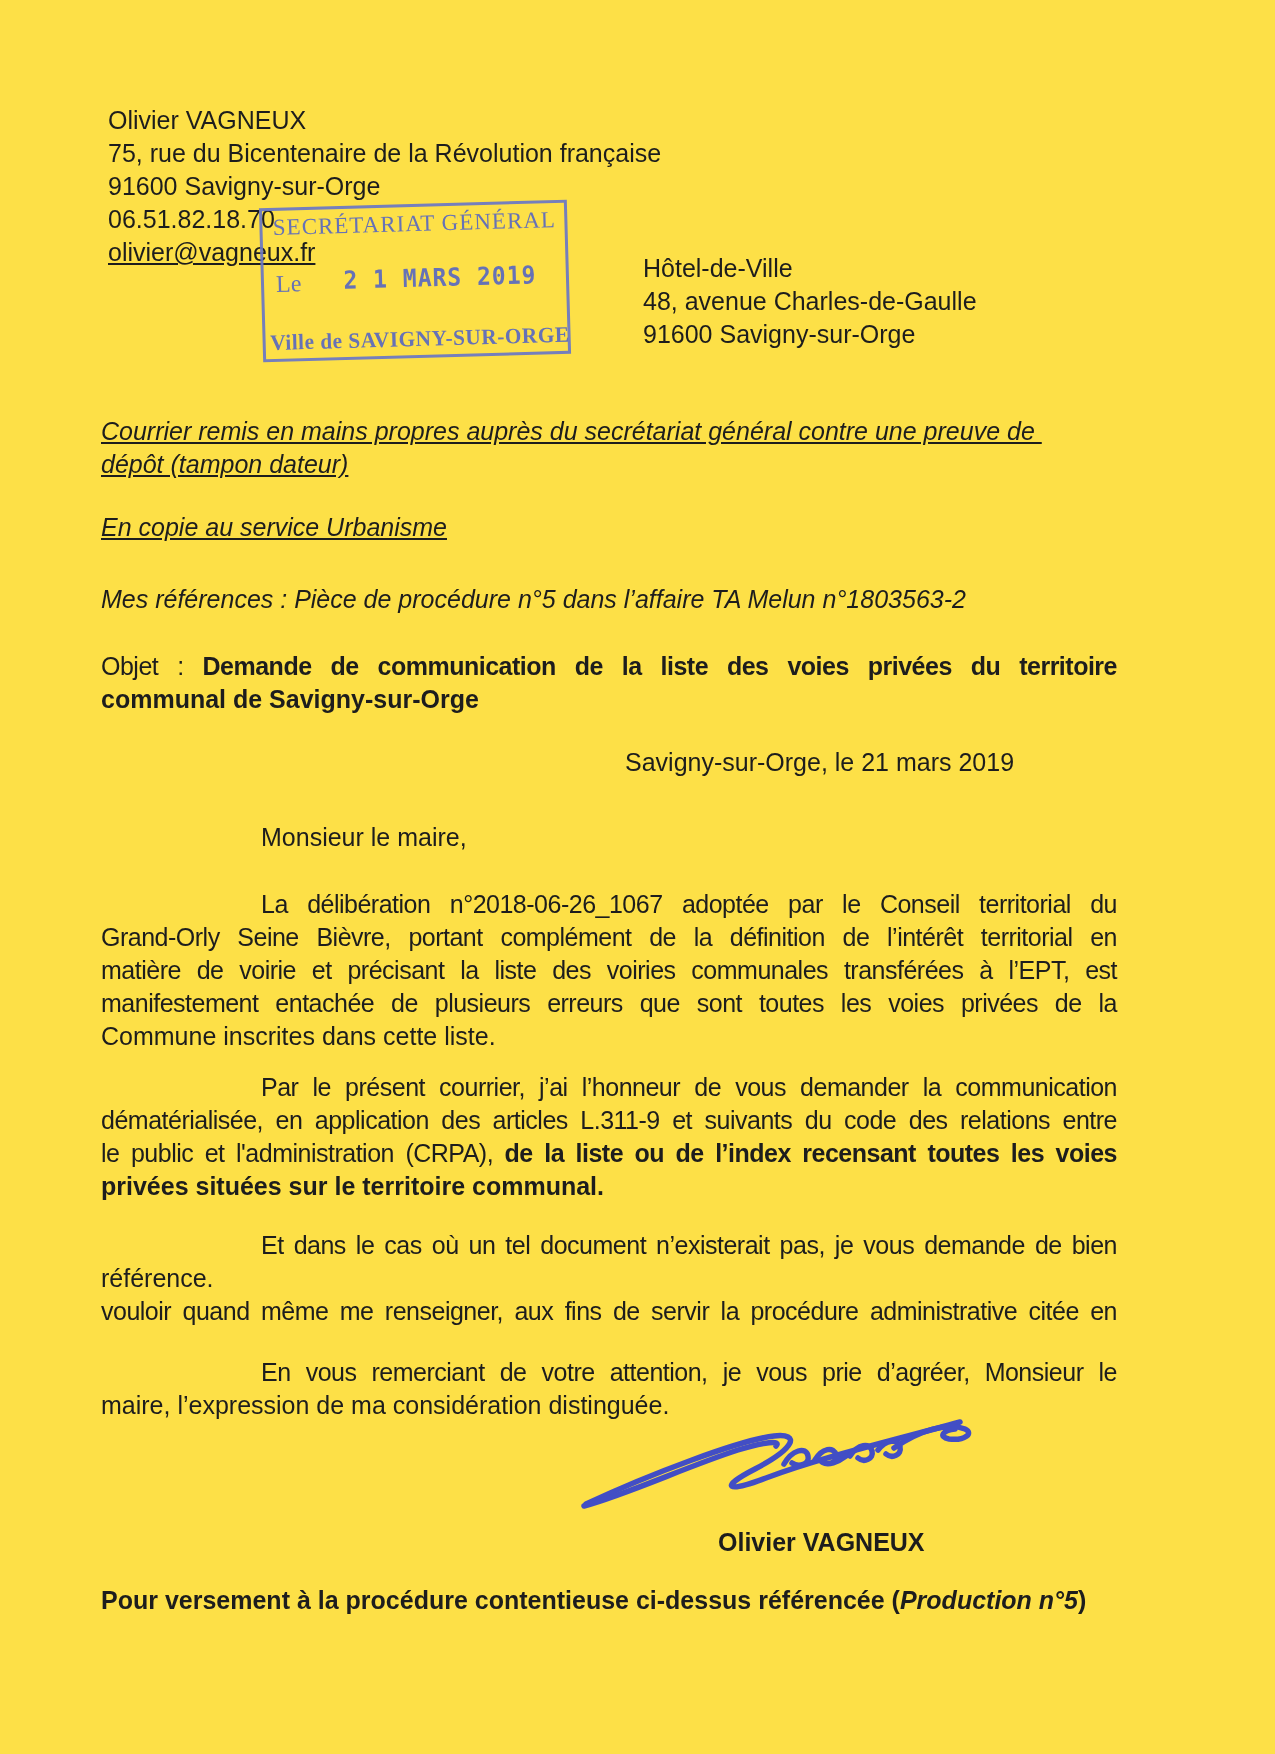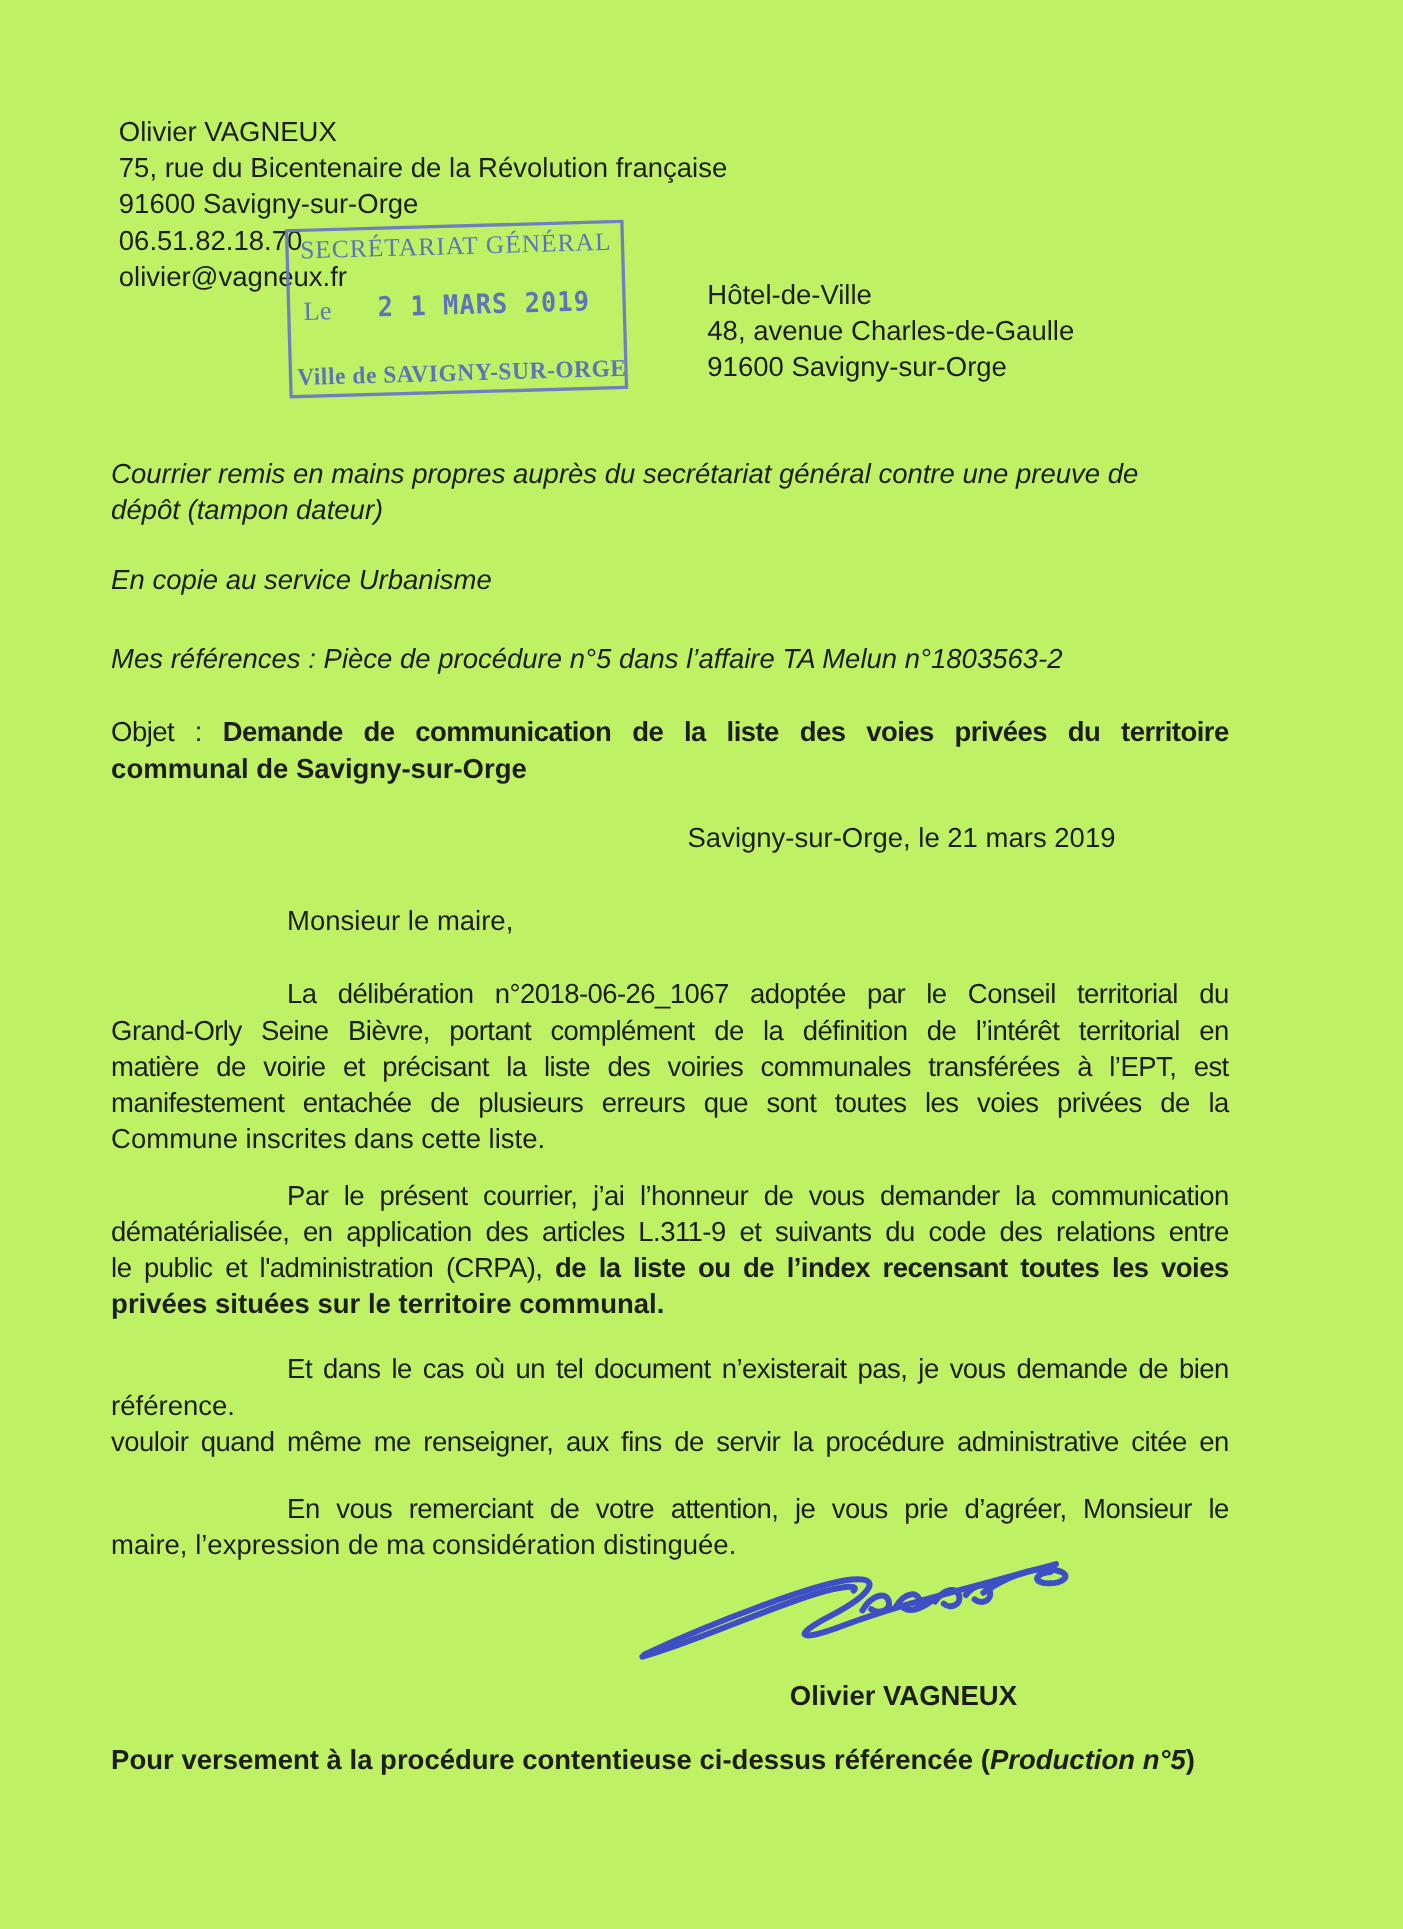--- a/index.html
+++ b/index.html
@@ -1,29 +1,29 @@
 <!DOCTYPE html>
 <html style="--stamp-blue: #5a69c0; --stamp-border: #6a77c6; --signature-blue: #3847cc;"><head>
 <meta charset="utf-8">
 <style>
   html,body{margin:0;padding:0;background:#e8e8e8;}
   .page{
     position:relative;
     width:1275px;height:1754px;
     margin:0 auto;
-    background:#bef264;
+    background:#fde047;
     color:#1d1d1d;
     font-family:"Liberation Sans","DejaVu Sans",sans-serif;
     font-size:25px;line-height:33px;
     overflow:hidden;
   }
   
   .sender{position:absolute;left:108px;top:104px;}
   .sender .ln{white-space:nowrap;}
-  .sender .email{}
+  .sender .email{text-decoration:underline;}
   
   .recipient{position:absolute;left:643px;top:252px;}
   .recipient .ln{white-space:nowrap;}
   
   .stamp{
     position:absolute;left:261px;top:204px;width:302px;height:148px;
     border:3px solid var(--stamp-border,#6a77c6);
     transform:rotate(-1.6deg);
     color:var(--stamp-blue,#5a69c0);
     opacity:.92;
@@ -52,21 +52,21 @@
     transform:scaleX(.97);white-space:nowrap;
   }
   
   .block{position:absolute;left:101px;width:1016px;}
   .line{min-height:33px;}
   .line.just{text-align:justify;text-align-last:justify;letter-spacing:-0.5px;}
   .line.indent{padding-left:160px;}
   .line .b{font-weight:bold;}
   .line .i{font-style:italic;}
   .italic .line{font-style:italic;}
-  .underline .line span{}
+  .underline .line span{text-decoration:underline;}
   .bold .line{font-weight:bold;}
   #delivery-note{top:415px;}
   #copy-note{top:511px;}
   #references{top:583px;}
   #subject{top:650px;}
   #dateline{top:746px;left:625px;width:auto;}
   #salutation{top:821px;left:261px;width:auto;}
   #paragraph-1{top:888px;}
   #paragraph-2{top:1071px;}
   #paragraph-3{top:1229px;}

